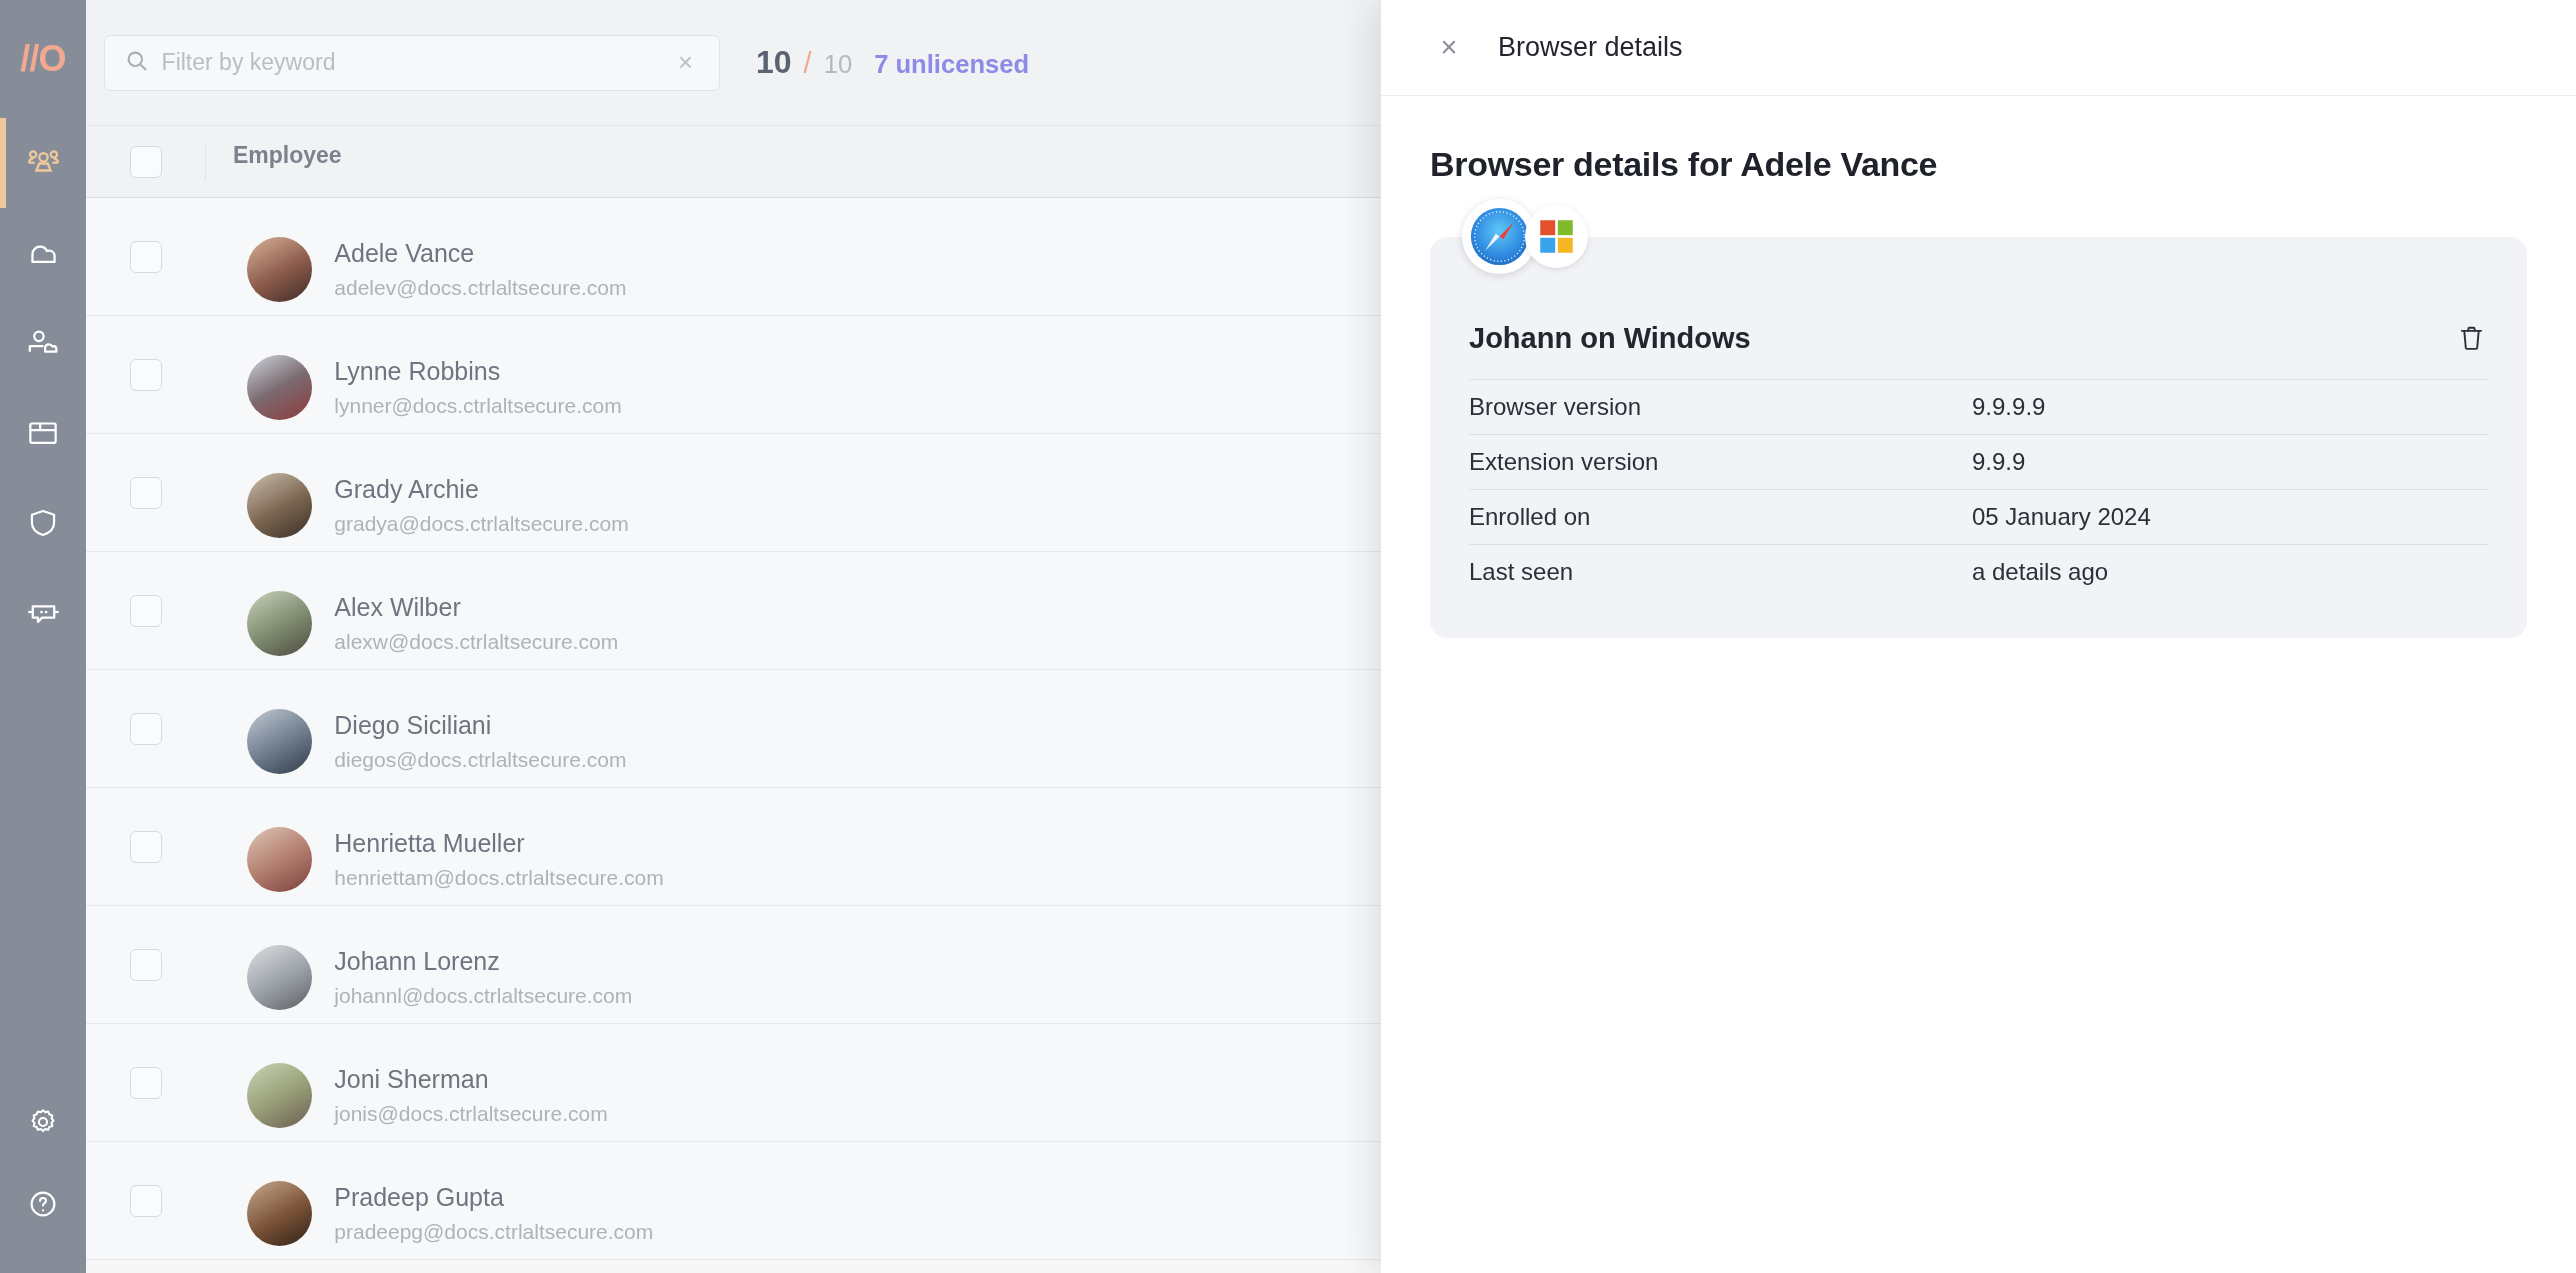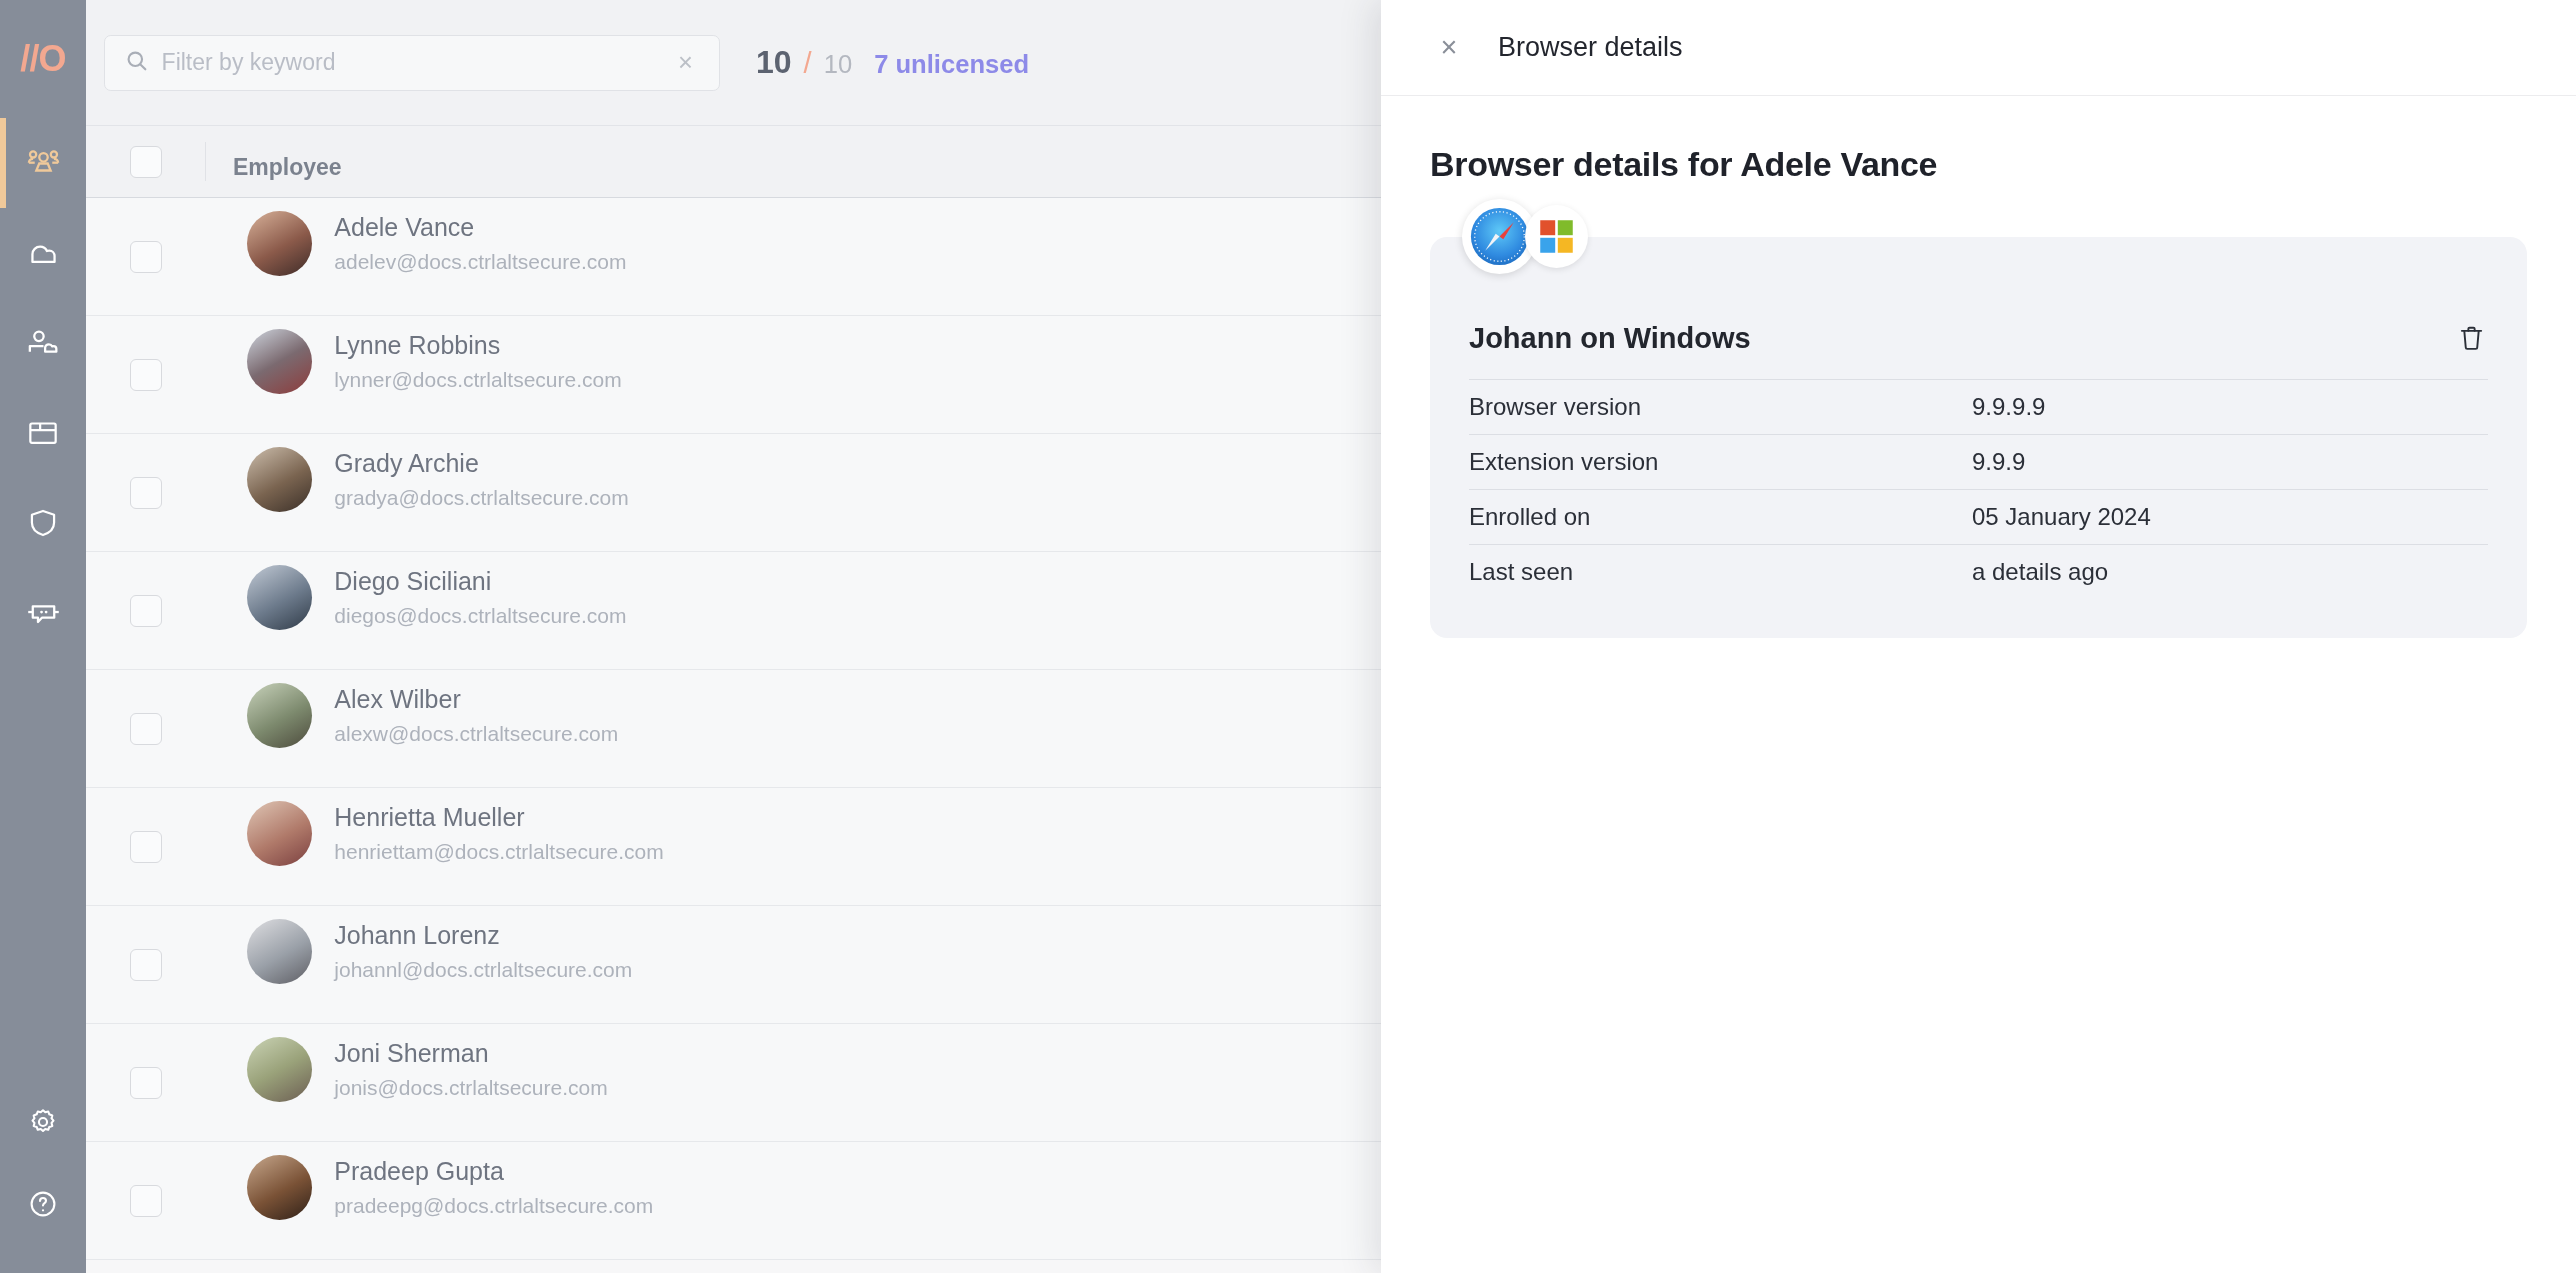--- a/index.html
+++ b/index.html
@@ -65,21 +65,21 @@
   
   .thead {
     height: 72px; background: #f1f2f4; display:flex; align-items:center;
     border-bottom: 1.7px solid #d7dadf;
   }
   .col-check { width: 119px; display:flex; align-items:center; justify-content:center; flex:0 0 119px;}
   .cbox {
     width: 32px; height: 32px; border: 1.3px solid #d8dade; border-radius: 6px;
     background: #fafbfc; cursor: pointer;
   }
-  .col-emp { flex: 1 1 auto; border-left: 1.7px solid #e0e2e6; padding-left: 27px; height: 39px; display:flex; align-items:flex-end;}
+  .col-emp { flex: 1 1 auto; border-left: 1.7px solid #e0e2e6; padding-left: 27px; height: 39px; display:flex; align-items:flex-start;}
   .col-acct { width: 392px; flex: 0 0 392px; border-left: 1.7px solid #e0e2e6; padding-left: 27px; height:39px; display:flex; align-items:center;}
   .th-label { font-size: 23px; color: #7b828e; font-weight: 600; }
 
   
   .tbody { position: relative; }
   .row {
     height: 118px; display:flex; align-items:center;
     border-bottom: 0.9px solid #e6e8eb; background:#f7f8f9;
   }
   .row .col-emp, .row .col-acct { border-left: none; }
@@ -410,66 +410,20 @@
               </span>
        </div>
      </div>
         </div>
         <div class="row">
           <div class="col-check">
        <div class="cbox"></div>
      </div>
      <div class="col-emp">
        <div class="emp-cell">
-         <div class="avatar" style="background-image:linear-gradient(150deg,#c3cbd6,#6d7b8c 55%,#2f3a47)"></div>
-         <div class="emp-txt">
-           <span class="emp-name">Diego Siciliani</span>
-           <span class="emp-mail">diegos@docs.ctrlaltsecure.com</span>
-         </div>
-       </div>
-     </div>
-     <div class="col-acct">
-       <div class="acct-cell">
-         <span class="acct-num">15</span>
-         <span class="appico"><svg width="29" height="29" viewBox="0 0 24 24">
-                  <circle cx="12" cy="12" r="10" fill="#8bc34a"></circle>
-                  <path d="M9 8 c3 0 5 2 5 5 0 2-1.5 3.4-3.4 3.4 -1.6 0-2.6-1-2.6-2.4" fill="none" stroke="#fff" stroke-width="1.6"></path>
-                  <circle cx="15.2" cy="8.2" r="1.1" fill="#fff"></circle>
-                </svg></span>
-              <span class="appico"><svg width="29" height="29" viewBox="0 0 24 24">
-                  <text x="3" y="17.6" font-family="Liberation Sans, sans-serif" font-size="14" font-weight="700" fill="#5b8def">d.</text>
-                </svg></span>
-              <span class="appico"><svg width="29" height="29" viewBox="0 0 24 24">
-                  <rect x="1" y="1" width="22" height="22" rx="2" fill="#e7f06b"></rect>
-                  <path d="M12 5 v9 M8 11 l4 4 4-4 M7 19 h10" stroke="#20242c" stroke-width="2" fill="none" stroke-linecap="round" stroke-linejoin="round"></path>
-                </svg></span>
-              <span class="appico"><svg width="29" height="29" viewBox="0 0 24 24">
-                  <polygon points="6,4 12,8 6,12 0.8,8" fill="#3d8bfd"></polygon>
-                  <polygon points="18,4 23.2,8 18,12 12,8" fill="#3d8bfd"></polygon>
-                  <polygon points="6,12.8 12,8.8 18,12.8 12,16.8" fill="#2f7be8"></polygon>
-                  <polygon points="12,18 18,14 21,16 12,21" fill="#5aa1ff" opacity=".9"></polygon>
-                </svg></span>
-              <span class="appico"><svg width="29" height="29" viewBox="0 0 24 24">
-                  <rect x="1.6" y="1.6" width="20.8" height="20.8" rx="2.6" fill="#e06b6b"></rect>
-                  <path d="M7.2 8.4 v7.2 M11 7.4 v9.2 M14.8 8.4 v7.2 M18.2 9.6 v4.8" stroke="#fff" stroke-width="1.7" stroke-linecap="round"></path>
-                </svg></span>
-         <span class="dots">
-                <i></i>
-                <i></i>
-                <i></i>
-              </span>
-       </div>
-     </div>
-        </div>
-        <div class="row">
-          <div class="col-check">
-       <div class="cbox"></div>
-     </div>
-     <div class="col-emp">
-       <div class="emp-cell">
          <div class="avatar" style="background-image:linear-gradient(150deg,#c9d3bc,#7d8a6e 55%,#4c4a3c)"></div>
          <div class="emp-txt">
            <span class="emp-name">Alex Wilber</span>
            <span class="emp-mail">alexw@docs.ctrlaltsecure.com</span>
          </div>
        </div>
      </div>
      <div class="col-acct">
        <div class="acct-cell">
          <span class="acct-num">14</span>
@@ -491,20 +445,66 @@
                   <path d="M12 2.6 h2.4 a2.3 2.3 0 0 1 0 4.6 H12z" fill="#ff7262"></path>
                   <path d="M9.6 7.7 h2.4 v4.6 H9.6 a2.3 2.3 0 0 1 0-4.6z" fill="#a259ff"></path>
                   <path d="M12 7.7 h2.4 a2.3 2.3 0 0 1 0 4.6 H12z" fill="#1abcfe"></path>
                   <path d="M9.6 12.8 h2.4 v2.3 a2.3 2.3 0 1 1-2.4-2.3z" fill="#0acf83"></path>
                 </svg></span>
               <span class="appico"><svg width="29" height="29" viewBox="0 0 24 24">
                   <rect x="1.6" y="1.6" width="20.8" height="20.8" rx="3" fill="#ef8f78"></rect>
                   <circle cx="15.4" cy="8" r="2" fill="none" stroke="#fff" stroke-width="1.5"></circle>
                   <circle cx="9.6" cy="15.4" r="3" fill="none" stroke="#fff" stroke-width="1.5"></circle>
                   <path d="M11.6 13.4 L14 10.2 M9.6 12.4 V6.6" stroke="#fff" stroke-width="1.5"></path>
+                </svg></span>
+         <span class="dots">
+                <i></i>
+                <i></i>
+                <i></i>
+              </span>
+       </div>
+     </div>
+        </div>
+        <div class="row">
+          <div class="col-check">
+       <div class="cbox"></div>
+     </div>
+     <div class="col-emp">
+       <div class="emp-cell">
+         <div class="avatar" style="background-image:linear-gradient(150deg,#c3cbd6,#6d7b8c 55%,#2f3a47)"></div>
+         <div class="emp-txt">
+           <span class="emp-name">Diego Siciliani</span>
+           <span class="emp-mail">diegos@docs.ctrlaltsecure.com</span>
+         </div>
+       </div>
+     </div>
+     <div class="col-acct">
+       <div class="acct-cell">
+         <span class="acct-num">15</span>
+         <span class="appico"><svg width="29" height="29" viewBox="0 0 24 24">
+                  <circle cx="12" cy="12" r="10" fill="#8bc34a"></circle>
+                  <path d="M9 8 c3 0 5 2 5 5 0 2-1.5 3.4-3.4 3.4 -1.6 0-2.6-1-2.6-2.4" fill="none" stroke="#fff" stroke-width="1.6"></path>
+                  <circle cx="15.2" cy="8.2" r="1.1" fill="#fff"></circle>
+                </svg></span>
+              <span class="appico"><svg width="29" height="29" viewBox="0 0 24 24">
+                  <text x="3" y="17.6" font-family="Liberation Sans, sans-serif" font-size="14" font-weight="700" fill="#5b8def">d.</text>
+                </svg></span>
+              <span class="appico"><svg width="29" height="29" viewBox="0 0 24 24">
+                  <rect x="1" y="1" width="22" height="22" rx="2" fill="#e7f06b"></rect>
+                  <path d="M12 5 v9 M8 11 l4 4 4-4 M7 19 h10" stroke="#20242c" stroke-width="2" fill="none" stroke-linecap="round" stroke-linejoin="round"></path>
+                </svg></span>
+              <span class="appico"><svg width="29" height="29" viewBox="0 0 24 24">
+                  <polygon points="6,4 12,8 6,12 0.8,8" fill="#3d8bfd"></polygon>
+                  <polygon points="18,4 23.2,8 18,12 12,8" fill="#3d8bfd"></polygon>
+                  <polygon points="6,12.8 12,8.8 18,12.8 12,16.8" fill="#2f7be8"></polygon>
+                  <polygon points="12,18 18,14 21,16 12,21" fill="#5aa1ff" opacity=".9"></polygon>
+                </svg></span>
+              <span class="appico"><svg width="29" height="29" viewBox="0 0 24 24">
+                  <rect x="1.6" y="1.6" width="20.8" height="20.8" rx="2.6" fill="#e06b6b"></rect>
+                  <path d="M7.2 8.4 v7.2 M11 7.4 v9.2 M14.8 8.4 v7.2 M18.2 9.6 v4.8" stroke="#fff" stroke-width="1.7" stroke-linecap="round"></path>
                 </svg></span>
          <span class="dots">
                 <i></i>
                 <i></i>
                 <i></i>
               </span>
        </div>
      </div>
         </div>
         <div class="row">

